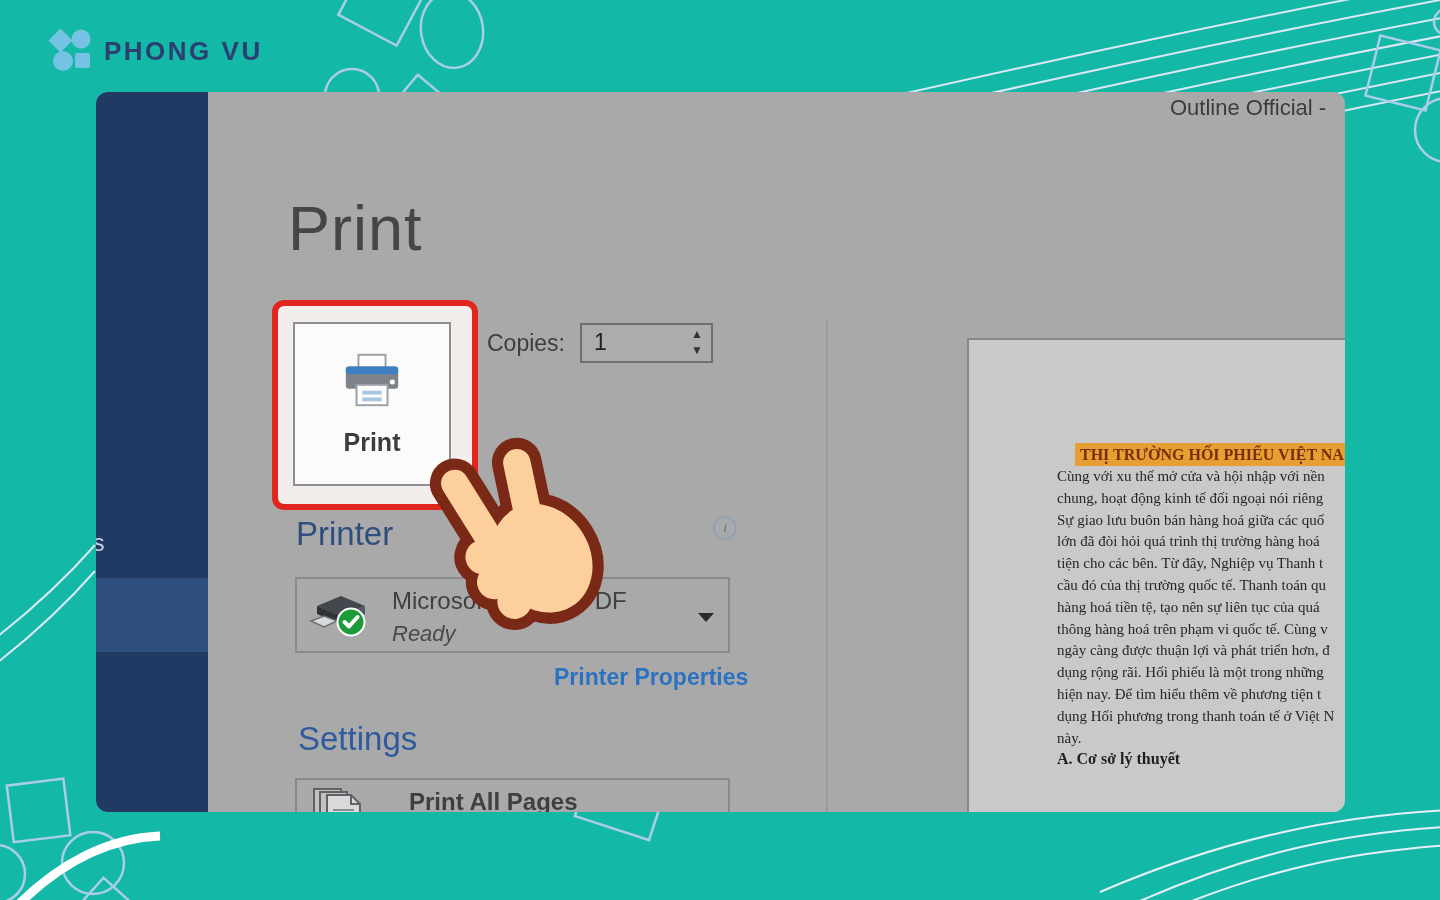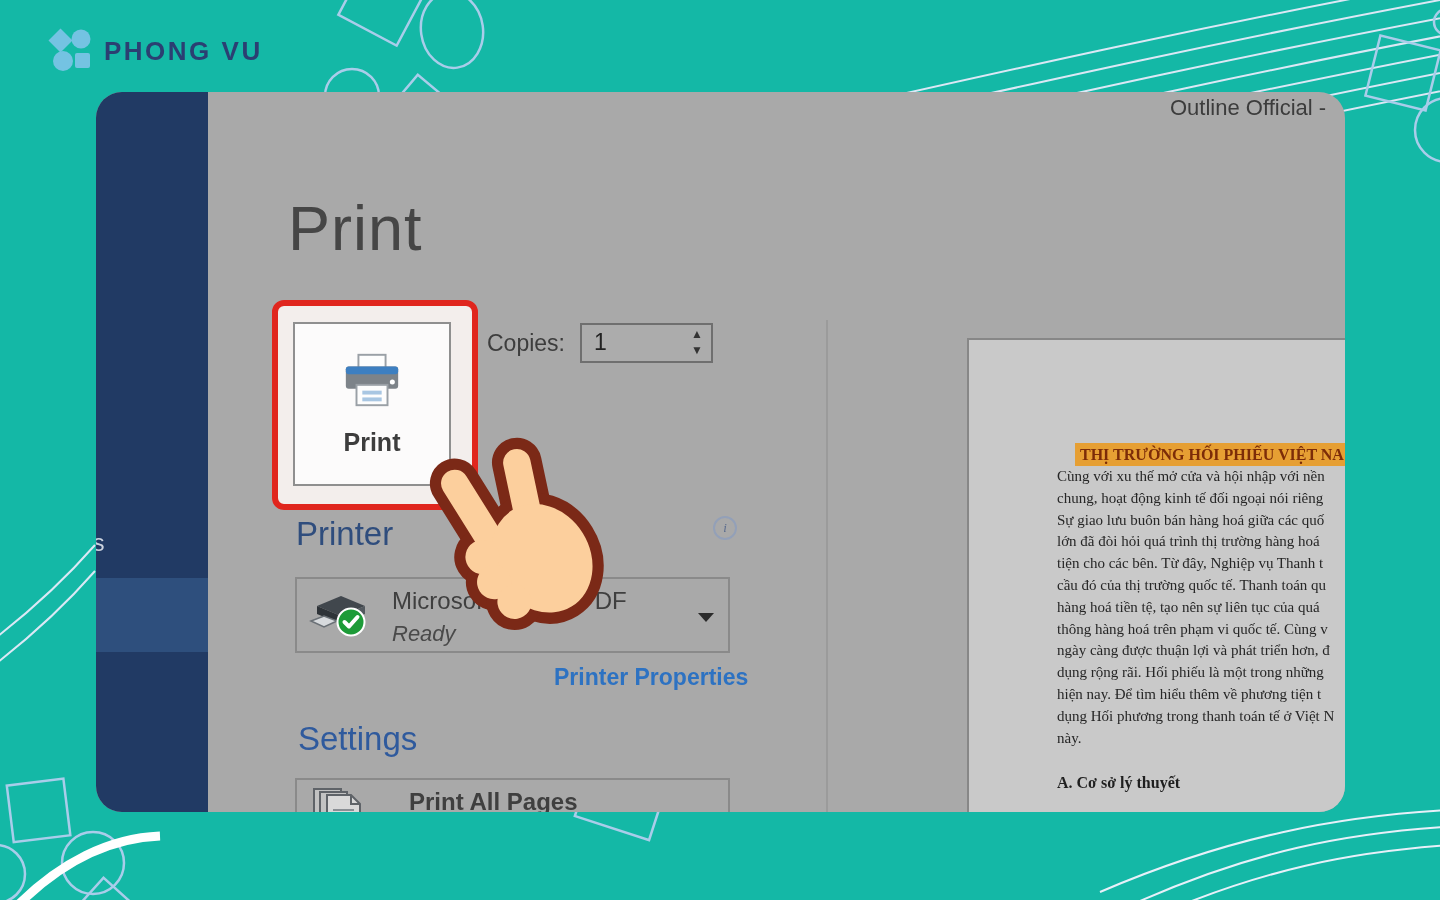--- a/index.html
+++ b/index.html
@@ -5,21 +5,21 @@
   html,body{margin:0;padding:0;background:#fff;}
   .stage{position:relative;width:1440px;height:900px;overflow:hidden;background:#14b8a6;
          font-family:"Liberation Sans", sans-serif;}
   .deco{position:absolute;left:0;top:0;z-index:0;}
 
   
   .logo{position:absolute;left:48px;top:28px;z-index:3;display:flex;align-items:center;}
   .logo-text{font-size:26px;font-weight:700;letter-spacing:2.5px;color:var(--logo_navy);margin-left:10px;}
 
   
-  .shot{position:absolute;left:96px;top:92px;width:1249px;height:720px;border-radius:26px;
+  .shot{position:absolute;left:96px;top:92px;width:1249px;height:720px;border-radius:12px;
         background:var(--backstage_gray);overflow:hidden;z-index:2;}
   .titlebar-text{position:absolute;left:1074px;top:3px;font-size:22px;color:#3c3c3c;white-space:nowrap;}
 
   .sidebar{position:absolute;left:0;top:0;width:112px;height:100%;background:var(--sidebar_navy);}
   .sidebar-partial{position:absolute;left:-3px;top:438px;color:#cdd4e0;font-size:23px;}
   .sidebar-selected{position:absolute;left:0;top:486px;width:112px;height:74px;background:var(--sidebar_selected);}
 
   .page-title{position:absolute;left:192px;top:100px;font-size:63px;color:#464646;letter-spacing:1px;}
 
   .highlight-box{position:absolute;left:176px;top:208px;width:206px;height:210px;box-sizing:border-box;
@@ -59,21 +59,21 @@
               color:var(--link_blue);cursor:pointer;}
 
   .divider{position:absolute;left:730px;top:228px;width:2px;height:492px;background:#909090;opacity:.55;}
 
   .preview-page{position:absolute;left:871px;top:246px;width:382px;height:478px;background:#c9c9c9;
                 border:2px solid #878787;box-sizing:border-box;overflow:hidden;}
   .pv-title{position:absolute;left:106px;top:103px;background:var(--highlight_orange);color:var(--highlight_text);
             font:700 16px/23px "Liberation Serif",serif;padding:0 5px;white-space:nowrap;}
   .pv-body{position:absolute;left:88px;top:126px;font:15px/21.8px "Liberation Serif",serif;
            color:#262626;white-space:nowrap;}
-  .pv-sub{position:absolute;left:88px;top:434px;font:700 16px "Liberation Serif",serif;color:#1f1f1f;white-space:nowrap;}
+  .pv-sub{position:absolute;left:88px;top:410px;font:700 16px "Liberation Serif",serif;color:#1f1f1f;white-space:nowrap;}
 
   .hand{position:absolute;left:300px;top:312px;z-index:60;pointer-events:none;}
 </style>
 </head>
 <body>
 
 <div class="stage">
 
   <svg class="deco" width="1440" height="900" viewBox="0 0 1440 900">
     <g stroke="#dbe8f5" stroke-width="2" fill="none">

